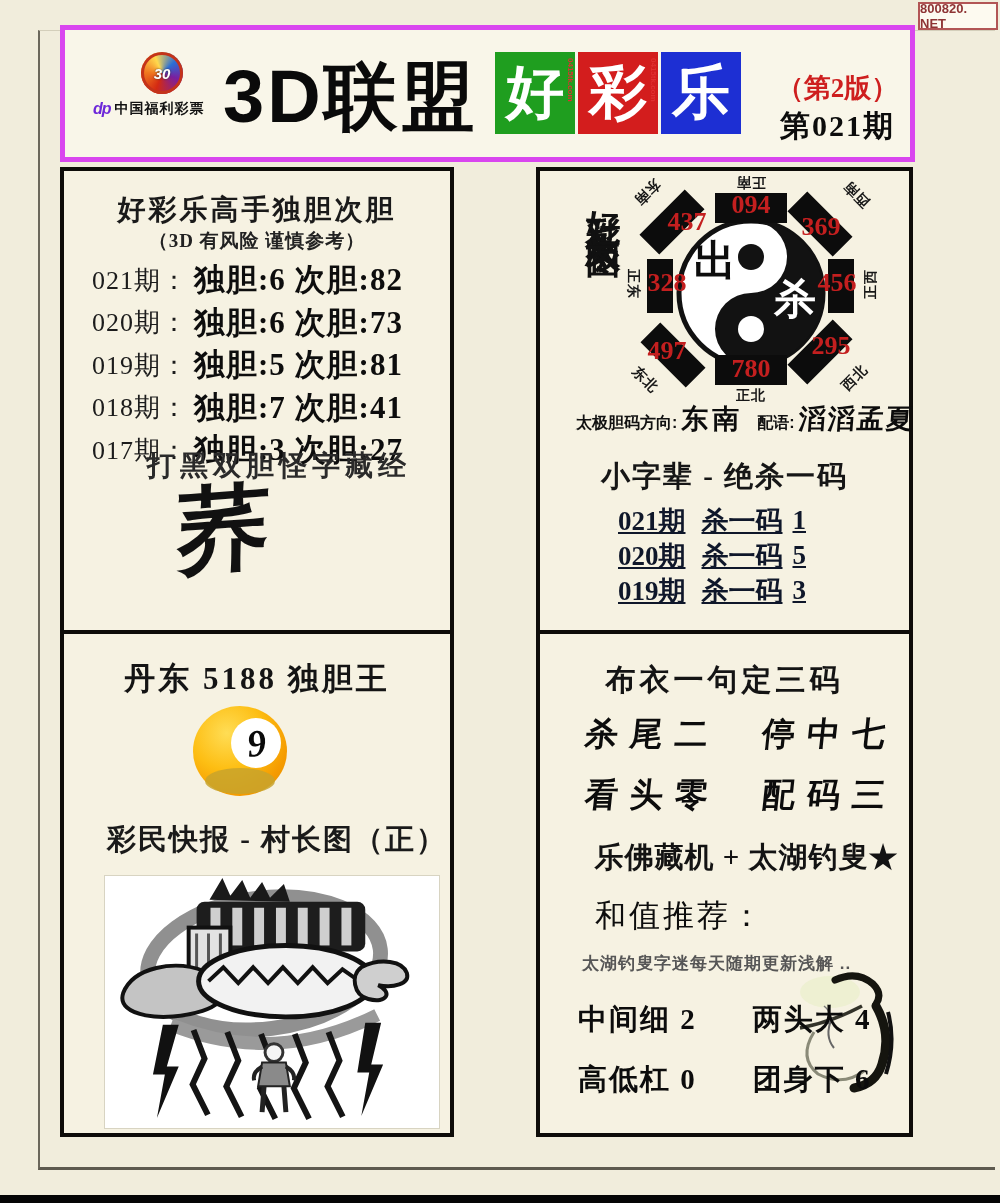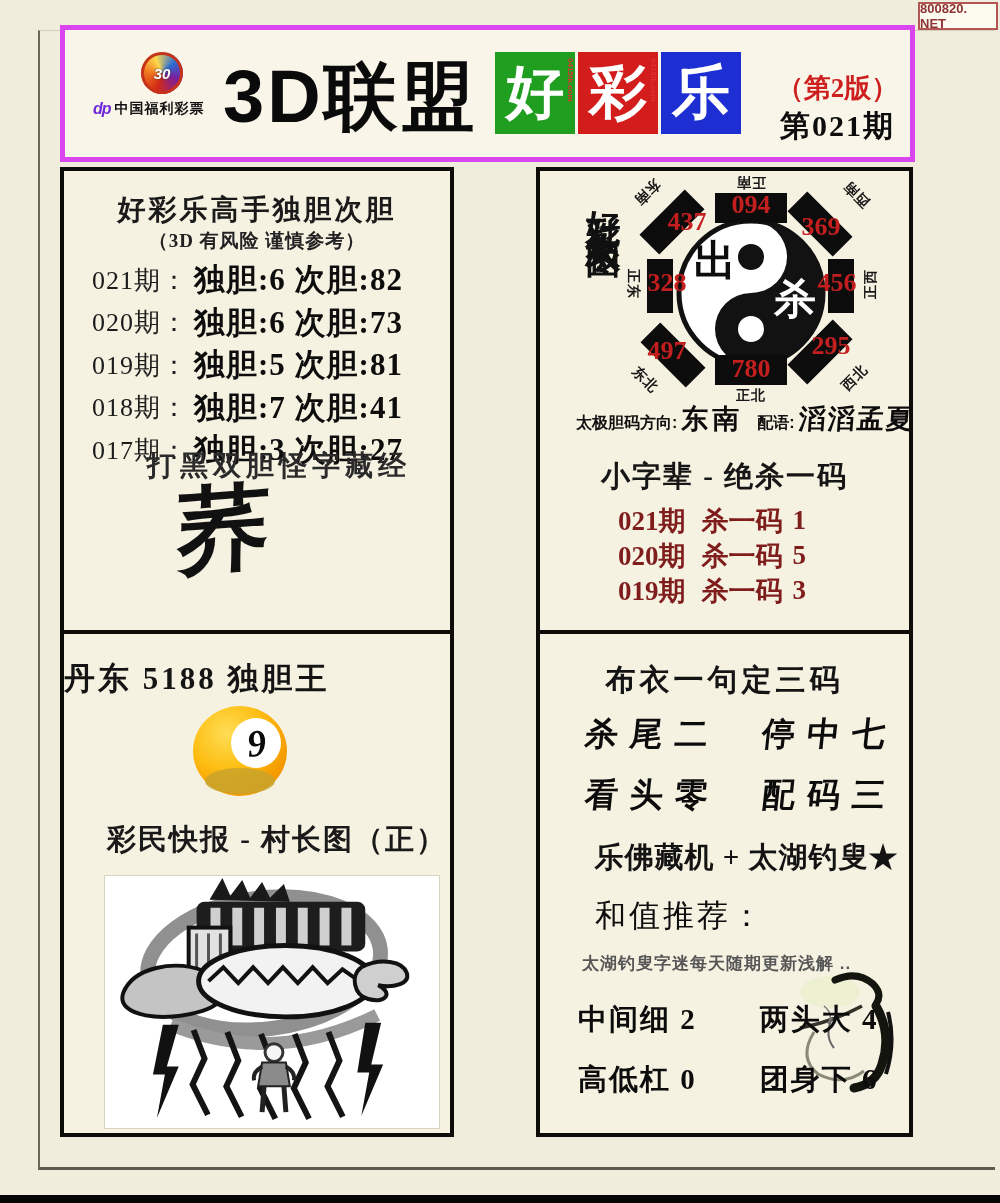--- a/index.html
+++ b/index.html
@@ -55,21 +55,21 @@
   .lt-row { height:42.5px; display:flex; align-items:center; white-space:nowrap; }
   .lt-period { font-family:"Liberation Serif", serif; font-size:26px; color:#1c1c1c; letter-spacing:1px; }
   .lt-value { font-family:"Liberation Serif", serif; font-size:31px; font-weight:bold; color:#0d0d0d; margin-left:6px; letter-spacing:1px; }
   .lt-sec2 { position:absolute; left:0; top:276px; width:100%; text-align:center; font-size:28px; font-weight:bold;
     font-family:"Liberation Serif", serif; color:#2a2a2a; letter-spacing:5px;padding-left:44px; }
   .calligraphy { position:absolute; left:110px; top:312px; width:100px; text-align:center;
     font-family:"Liberation Serif", serif; font-size:92px; font-weight:bold; color:#111;
     transform:rotate(-4deg) skewX(-5deg); line-height:1; }
 
   
-  .lb-title { position:absolute; left:0; top:487px; width:100%; text-align:left; font-size:31px; font-weight:bold;
+  .lb-title { position:absolute; left:0; top:487px; width:100%; text-align:center; font-size:31px; font-weight:bold;
     font-family:"Liberation Serif", serif; color:#141414; letter-spacing:3px; }
   .ball { position:absolute; left:129px; top:535px; width:94px; height:90px; border-radius:50%;
     background:radial-gradient(circle at 36% 30%, #ffdd55 0%, #fdbe13 42%, #f59b00 72%, #df8a00 100%); }
   .ball::after { content:""; position:absolute; left:12px; bottom:2px; width:70px; height:26px; border-radius:50%;
     background:#c8a32b; opacity:.85; }
   .ball-spot { position:absolute; left:38px; top:12px; width:50px; height:50px; border-radius:50%; background:#fff;
     display:flex; align-items:center; justify-content:center; z-index:2; }
   .ball-spot span { font-family:"Liberation Serif", serif; font-size:38px; font-weight:bold; font-style:italic;
     color:#0a0a0a; transform:rotate(-6deg); }
   .lb-caption { position:absolute; left:0; top:649px; width:100%; text-align:center; font-size:29px; font-weight:bold;
@@ -90,36 +90,36 @@
     white-space:nowrap; z-index:2; letter-spacing:1px; }
   .dir-line { position:absolute; left:36px; top:230px; width:310px; white-space:nowrap; display:flex; align-items:baseline; }
   .dir-label { font-size:16px; font-weight:bold; color:#111; }
   .dir-value { font-family:"Liberation Serif", serif; font-size:27px; font-weight:bold; color:#0c0c0c; margin:0 14px 0 4px; letter-spacing:4px; }
   .peiyu-value { font-family:"Liberation Serif", serif; font-size:27px; font-weight:bold; color:#0c0c0c; margin-left:4px;
     letter-spacing:2px; transform:skewX(-4deg); }
   .kill-title { position:absolute; left:0; top:286px; width:100%; text-align:center; font-size:29px; font-weight:bold;
     font-family:"Liberation Serif", serif; color:#161616; letter-spacing:2px; }
   .kill-rows { position:absolute; left:78px; top:332px; }
   .kill-row { height:35px; display:flex; align-items:center; font-family:"Liberation Serif", serif;
-    font-size:27px; font-weight:bold; color:#7f1d1d; white-space:nowrap; }
+    font-size:27px; font-weight:bold; color:#0f172a; white-space:nowrap;text-decoration:underline; }
   .kill-row .kr-label { margin-left:16px; } .kill-row .kr-num { margin-left:10px; }
 
   
   .rb-title { position:absolute; left:0; top:489px; width:100%; text-align:center; font-size:30px; font-weight:bold;
     font-family:"Liberation Serif", serif; color:#141414; letter-spacing:4px; }
   .brush-line { position:absolute; left:45px; width:320px; display:flex; }
   .brush-1 { top:541px; } .brush-2 { top:602px; }
   .brush { font-family:"Liberation Serif", serif; font-size:33px; font-weight:bold; color:#0c0c0c;
     letter-spacing:12px; transform:skewX(-6deg); white-space:nowrap; }
   .brush + .brush { margin-left:42px; }
   .rb-line3 { position:absolute; left:0; top:667px; width:100%; text-align:center; font-size:29px; font-weight:bold;
     font-family:"Liberation Serif", serif; color:#131313; letter-spacing:1px;padding-left:44px; }
   .rb-line4 { position:absolute; left:55px; top:724px; font-size:31px; font-weight:normal; color:#0d0d0d; letter-spacing:3px; }
   .rb-note { position:absolute; left:42px; top:781px; font-size:17px; font-weight:bold; color:#565656; letter-spacing:1px; white-space:nowrap; }
-  .sum-line { position:absolute; left:38px; width:330px; display:flex; z-index:2;gap:7px; }
+  .sum-line { position:absolute; left:38px; width:330px; display:flex; z-index:2; }
   .sum-1 { top:829px; } .sum-2 { top:889px; }
   .sum { font-family:"Liberation Serif", serif; font-size:29px; font-weight:bold; color:#0c0c0c; letter-spacing:2px; white-space:nowrap; }
   .sum + .sum { margin-left:56px; }
   .fisherman { position:absolute; left:240px; top:795px; width:130px; height:135px; z-index:1; }
 </style>
 </head>
 <body>
 
 <div class="page">
 

